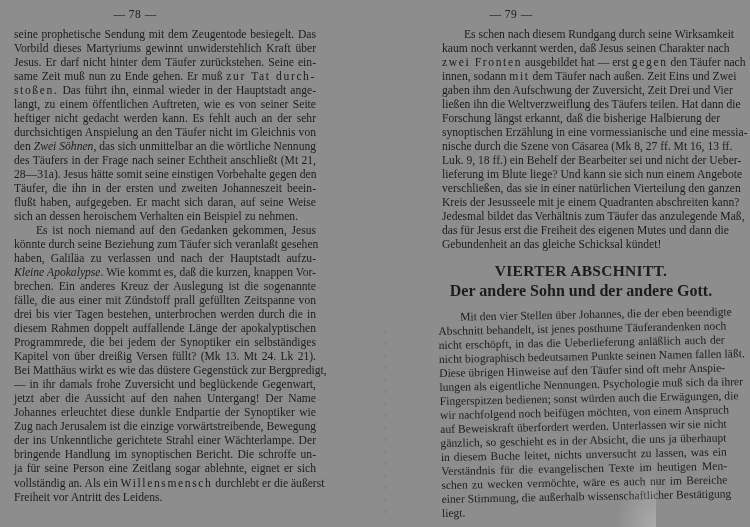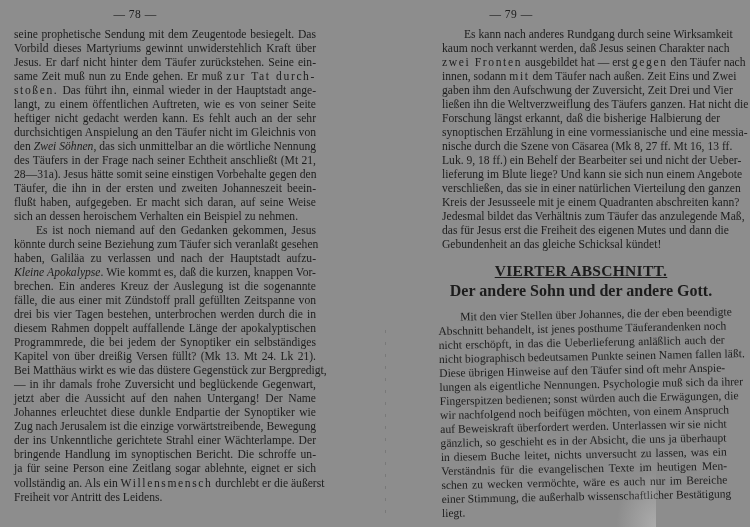--- a/index.html
+++ b/index.html
@@ -53,21 +53,20 @@
   .ital { font-style: italic; }
   .heading-block {
     position: absolute;
     left: 0; width: 100%;
     text-align: center;
   }
   .section-title {
     font-size: 15.5px;
     letter-spacing: 0.3px;
     margin: 0;
-    text-decoration: underline;
   }
   .section-subtitle {
     font-size: 16px;
     margin: 2px 0 0 0;
   }
   
   .page-right .body2 {
     position: absolute;
     top: 311px;
     left: -4px;
@@ -133,26 +132,26 @@
       <span class="line"><span>vollständig an. Als ein </span><span class="spaced">Willensmensch</span><span> durchlebt er die äußerst</span></span>
       <span class="line last">Freiheit vor Antritt des Leidens.</span>
     </div>
   </div>
 
   <div class="left-edge-marks"></div>
 
   <div class="page page-right">
     <div class="folio">— 79 —</div>
     <div class="body">
-      <span class="line indent">Es kann nach anderes Rundgang durch seine Wirksamkeit</span>
+      <span class="line indent">Es schen nach diesem Rundgang durch seine Wirksamkeit</span>
       <span class="line">kaum noch verkannt werden, daß Jesus seinen Charakter nach</span>
       <span class="line"><span class="spaced">zwei Fronten</span><span> ausgebildet hat — erst </span><span class="spaced">gegen</span><span> den Täufer nach</span></span>
       <span class="line"><span>innen, sodann </span><span class="spaced">mit</span><span> dem Täufer nach außen. Zeit Eins und Zwei</span></span>
       <span class="line">gaben ihm den Aufschwung der Zuversicht, Zeit Drei und Vier</span>
-      <span class="line">ließen ihn die Weltverzweiflung des Täufers ganzen. Hat nicht die</span>
+      <span class="line">ließen ihn die Weltverzweiflung des Täufers teilen. Hat dann die</span>
       <span class="line">Forschung längst erkannt, daß die bisherige Halbierung der</span>
       <span class="line">synoptischen Erzählung in eine vormessianische und eine messia-</span>
       <span class="line">nische durch die Szene von Cäsarea (Mk 8, 27 ff. Mt 16, 13 ff.</span>
       <span class="line">Luk. 9, 18 ff.) ein Behelf der Bearbeiter sei und nicht der Ueber-</span>
       <span class="line">lieferung im Blute liege? Und kann sie sich nun einem Angebote</span>
       <span class="line">verschließen, das sie in einer natürlichen Vierteilung den ganzen</span>
       <span class="line">Kreis der Jesusseele mit je einem Quadranten abschreiten kann?</span>
       <span class="line">Jedesmal bildet das Verhältnis zum Täufer das anzulegende Maß,</span>
       <span class="line">das für Jesus erst die Freiheit des eigenen Mutes und dann die</span>
       <span class="line last">Gebundenheit an das gleiche Schicksal kündet!</span>

